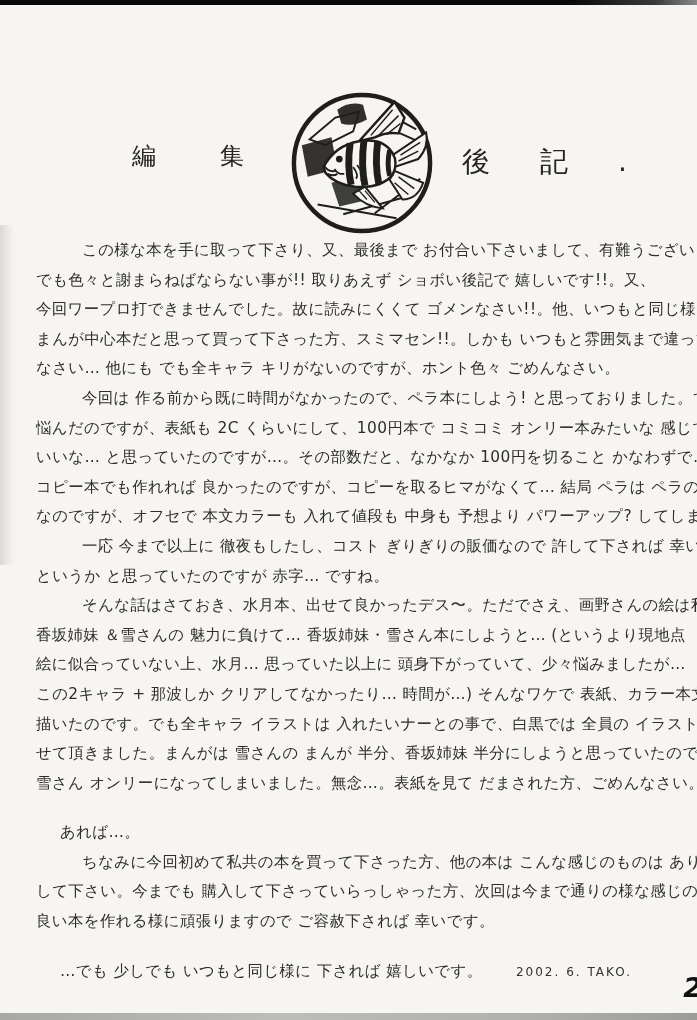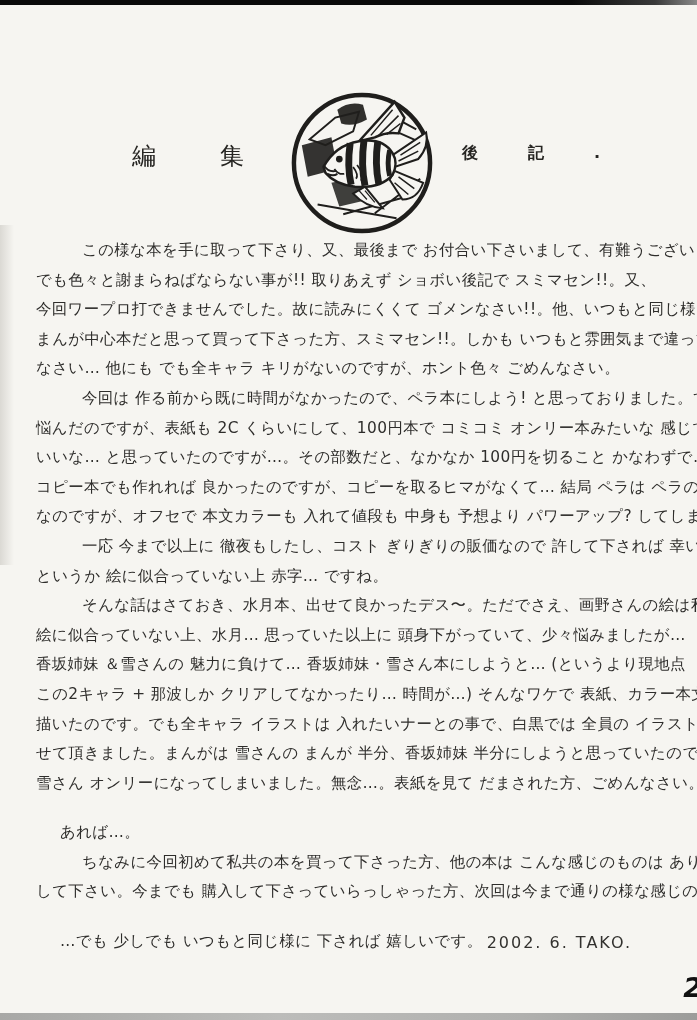--- a/index.html
+++ b/index.html
@@ -30,40 +30,39 @@
     pointer-events: none;
   }
   .header { position: absolute; top: 88px; left: 0; width: 100%; height: 150px; padding-left: 10px; }
   .title-left {
     position: absolute; left: 132px; top: 52px;
     font-size: 24px; letter-spacing: 64px; white-space: nowrap;
     color: #262522;
   }
   .title-right {
     position: absolute; left: 462px; top: 55px;
-    font-size: 16px; letter-spacing: 50px; white-space: nowrap;
+    font-size: 28px; letter-spacing: 50px; white-space: nowrap;
     color: #262522;
-    font-weight: bold;
   }
   .fish-stamp { position: absolute; left: 288px; top: 0; width: 148px; height: 148px; }
   .body-text {
     position: absolute; top: 236px; left: 36px;
     width: 648px;
     font-size: 15.4px; line-height: 29.6px;
     letter-spacing: 0.4px;
     white-space: nowrap;
     color: #2e2d2b;
   }
   .line { height: 29.6px; }
   .indent { padding-left: 46px; }
   .indent-sm { padding-left: 24px; margin-top: 20px; }
   .line-last { position: relative; }
   .date-sig {
     position: absolute; right: 52px; top: 1px;
-    font-size: 16px; letter-spacing: 2px;
+    font-size: 12px; letter-spacing: 2px;
     color: #33322f;
   }
   .page-num {
     position: absolute; right: -5px; top: 972px;
     font-size: 27px; font-weight: bold; font-style: italic;
     color: #111;
   }
 </style>
 </head>
 <body>
@@ -108,41 +107,42 @@
       <path d="M47,82 q4,6 10,5" stroke="#1f1e1c" stroke-width="1.8" fill="none"></path>
       <path d="M70,78 q8,10 4,16 M66,80 q6,8 3,12" stroke="#1f1e1c" stroke-width="1.8" fill="none"></path>
     </svg>
   </div>
 
   <div class="title-right">後記.</div>
 </div>
 
 <div class="body-text">
   <div class="line indent">この様な本を手に取って下さり、又、最後まで お付合い下さいまして、有難うございました。</div>
-  <div class="line">でも色々と謝まらねばならない事が!! 取りあえず ショボい後記で スミマセン!!。又、</div>
+  <div class="line">でも色々と謝まらねばならない事が!! 取りあえず ショボい後記で 嬉しいです!!。又、</div>
   <div class="line">今回ワープロ打できませんでした。故に読みにくくて ゴメンなさい!!。他、いつもと同じ様に</div>
   <div class="line">まんが中心本だと思って買って下さった方、スミマセン!!。しかも いつもと雰囲気まで違って ごめん</div>
   <div class="line">なさい… 他にも でも全キャラ キリがないのですが、ホント色々 ごめんなさい。</div>
   <div class="line indent">今回は 作る前から既に時間がなかったので、ペラ本にしよう! と思っておりました。で、色々</div>
   <div class="line">悩んだのですが、表紙も 2C くらいにして、100円本で コミコミ オンリー本みたいな 感じで 出せれば</div>
   <div class="line">いいな… と思っていたのですが…。その部数だと、なかなか 100円を切ること かなわずで…。</div>
   <div class="line">コピー本でも作れれば 良かったのですが、コピーを取るヒマがなくて… 結局 ペラは ペラのまま</div>
   <div class="line">なのですが、オフセで 本文カラーも 入れて値段も 中身も 予想より パワーアップ? してしまいました。</div>
   <div class="line indent">一応 今まで以上に 徹夜もしたし、コスト ぎりぎりの販価なので 許して下されば 幸いです。…</div>
-  <div class="line">というか 絵に似合っていない上 赤字… ですね。</div>
+  <div class="line">というか と思っていたのですが 赤字… ですね。</div>
   <div class="line indent">そんな話はさておき、水月本、出せて良かったデス〜。ただでさえ、画野さんの絵は私の</div>
+  <div class="line">香坂姉妹 ＆雪さんの 魅力に負けて… 香坂姉妹・雪さん本にしようと… (というより現地点</div>
   <div class="line">絵に似合っていない上、水月… 思っていた以上に 頭身下がっていて、少々悩みましたが…</div>
-  <div class="line">香坂姉妹 ＆雪さんの 魅力に負けて… 香坂姉妹・雪さん本にしようと… (というより現地点</div>
   <div class="line">この2キャラ + 那波しか クリアしてなかったり… 時間が…) そんなワケで 表紙、カラー本文まで</div>
   <div class="line">描いたのです。でも全キャラ イラストは 入れたいナーとの事で、白黒では 全員の イラストを描か</div>
   <div class="line">せて頂きました。まんがは 雪さんの まんが 半分、香坂姉妹 半分にしようと思っていたのですが…</div>
   <div class="line">雪さん オンリーになってしまいました。無念…。表紙を見て だまされた方、ごめんなさい。次回が</div>
   <div class="line indent-sm">あれば…。</div>
   <div class="line indent">ちなみに今回初めて私共の本を買って下さった方、他の本は こんな感じのものは ありませんので 御注意</div>
   <div class="line">して下さい。今までも 購入して下さっていらっしゃった方、次回は今まで通りの様な感じの 今まで以上に</div>
+  <div class="line">良い本を作れる様に頑張りますので ご容赦下されば 幸いです。</div>
   <div class="line indent-sm line-last">
     <span>…でも 少しでも いつもと同じ様に 下されば 嬉しいです。</span>
     <span class="date-sig">2002. 6.  TAKO.</span>
   </div>
 </div>
 
 <div class="page-num">2</div>
 <div class="bottom-bar"></div>
 
 </body></html>

